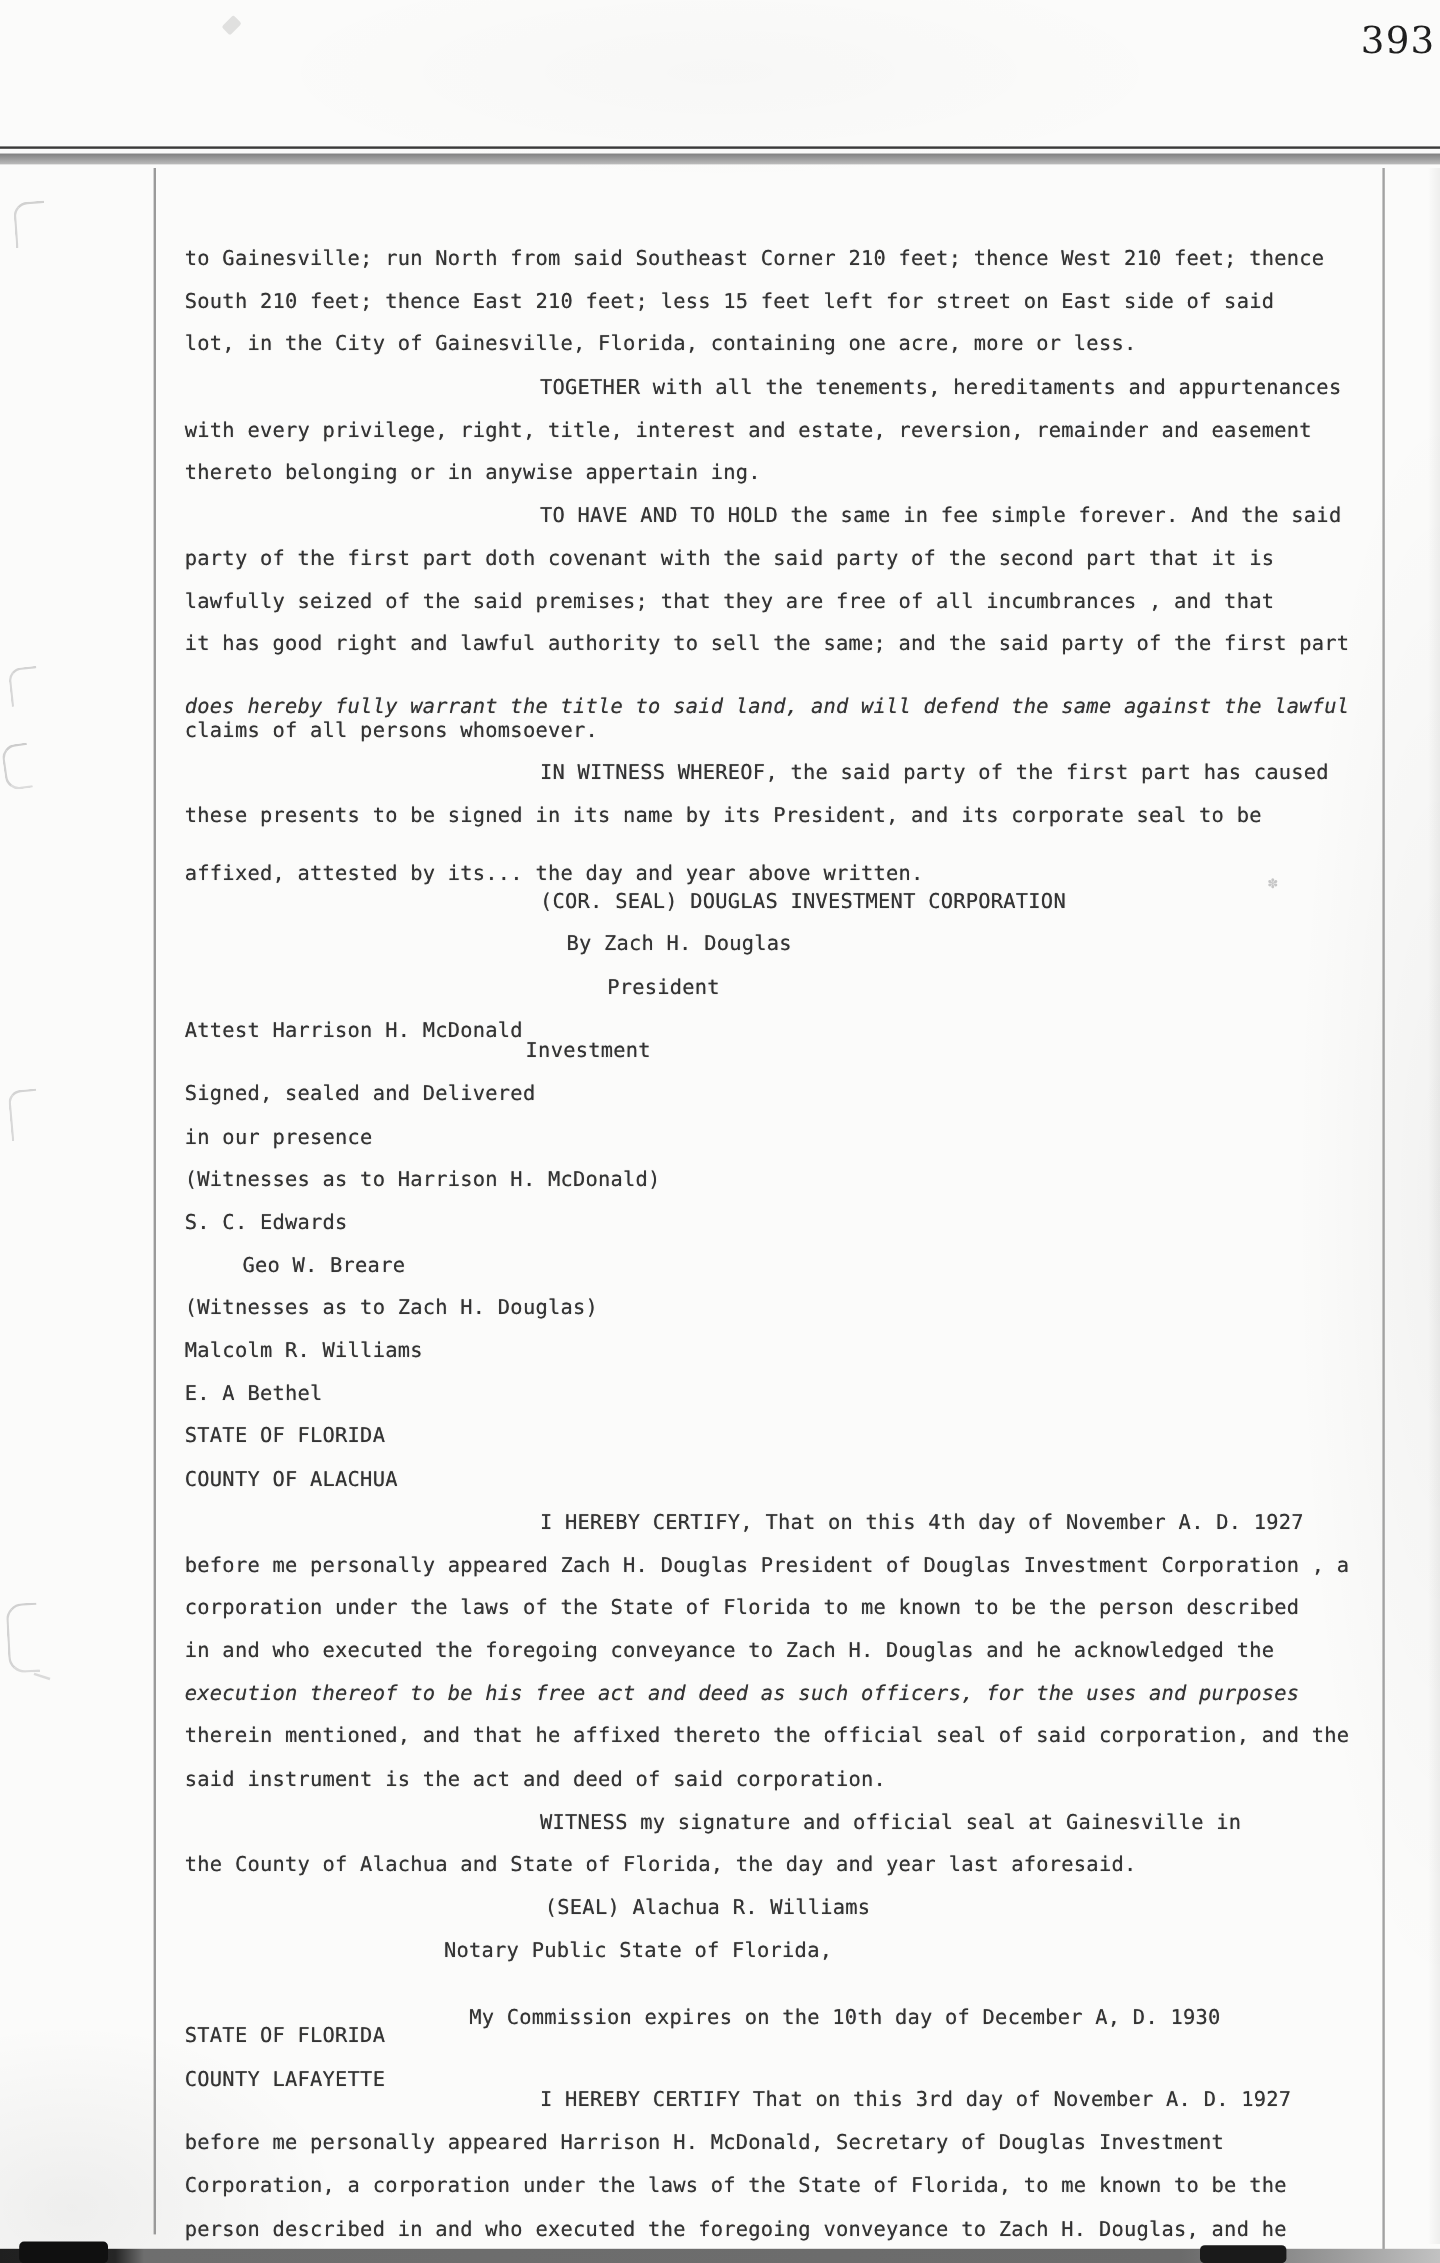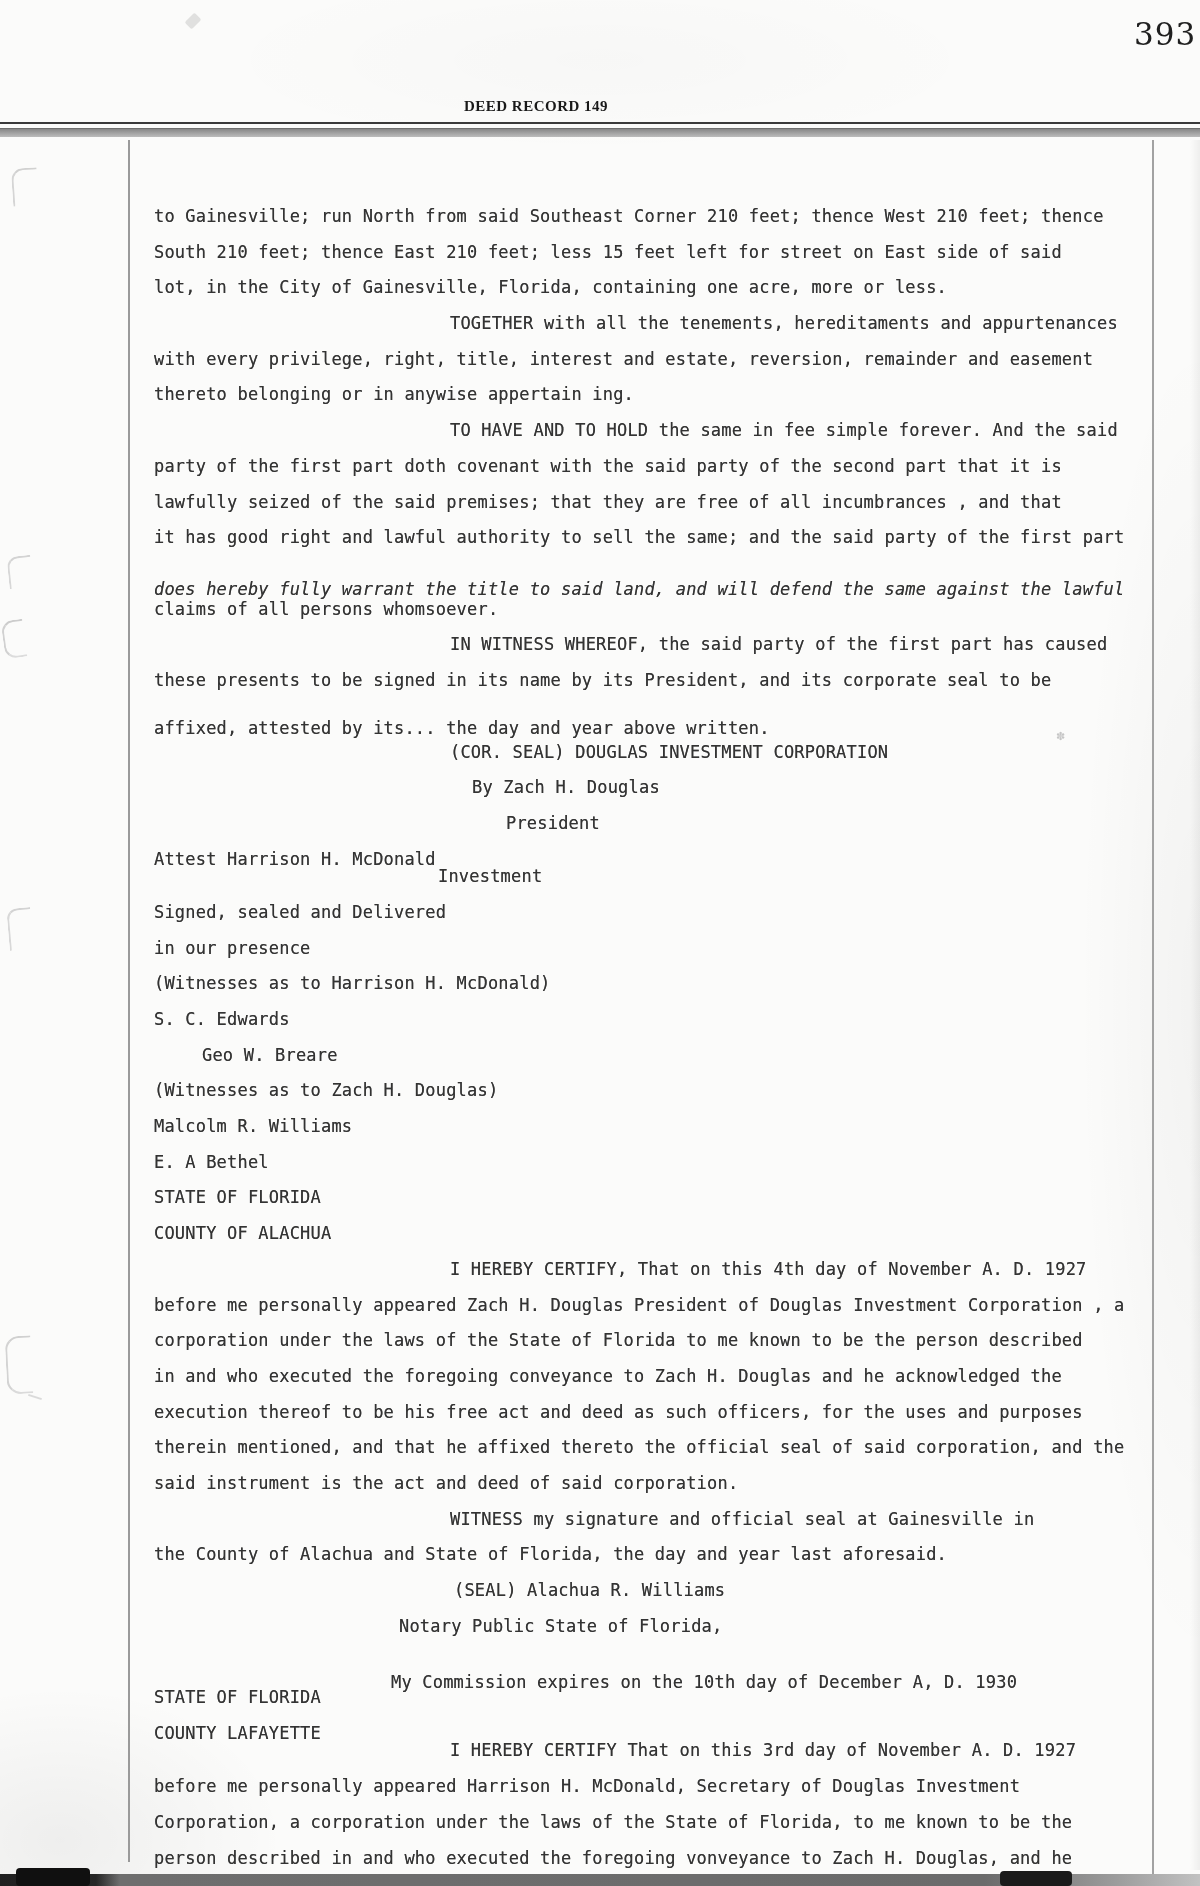--- a/index.html
+++ b/index.html
@@ -92,21 +92,20 @@
     left:1056px; top:730px; font-size:11px; color:#b5b5b5;
     font-family:"DejaVu Sans", sans-serif;
   }
 </style>
 </head>
 <body>
 
 <div class="page">
 
   <div class="page-number">393</div>
-  <div class="header-title">DEED RECORD 149</div>
 
   <div class="rule-thin"></div>
   <div class="rule-thick"></div>
 
   <div class="vrule-left"></div>
   <div class="vrule-right"></div>
   <div class="edge-streak"></div>
 
   <div id="text-layer">
       <div class="doc-line" style="left: 154px; top: 206px;">to Gainesville; run North from said Southeast Corner 210 feet; thence West 210 feet; thence</div>
@@ -136,27 +135,27 @@
       <div class="doc-line" style="left: 154px; top: 1045px; margin-left: 48px;">Geo W. Breare</div>
       <div class="doc-line" style="left: 154px; top: 1080px;">(Witnesses as to Zach H. Douglas)</div>
       <div class="doc-line" style="left: 154px; top: 1116px;">Malcolm R. Williams</div>
       <div class="doc-line" style="left: 154px; top: 1152px;">E. A Bethel</div>
       <div class="doc-line" style="left: 154px; top: 1187px;">STATE OF FLORIDA</div>
       <div class="doc-line" style="left: 154px; top: 1223px;">COUNTY OF ALACHUA</div>
       <div class="doc-line" style="left: 450px; top: 1259px;">I HEREBY CERTIFY, That on this 4th day of November A. D. 1927</div>
       <div class="doc-line" style="left: 154px; top: 1295px;">before me personally appeared Zach H. Douglas President of Douglas Investment Corporation , a</div>
       <div class="doc-line" style="left: 154px; top: 1330px;">corporation under the laws of the State of Florida to me known to be the person described</div>
       <div class="doc-line" style="left: 154px; top: 1366px;">in and who executed the foregoing conveyance to Zach H. Douglas and he acknowledged the</div>
-      <div class="doc-line" style="left: 154px; top: 1402px;">execution thereof to be his free act and deed as such officers, for the uses and purposes</div>
+      <div class="doc-line" style="left: 154px; top: 1402px; font-style: italic;">execution thereof to be his free act and deed as such officers, for the uses and purposes</div>
       <div class="doc-line" style="left: 154px; top: 1437px;">therein mentioned, and that he affixed thereto the official seal of said corporation, and the</div>
       <div class="doc-line" style="left: 154px; top: 1473px;">said instrument is the act and deed of said corporation.</div>
       <div class="doc-line" style="left: 450px; top: 1509px;">WITNESS my signature and official seal at Gainesville in</div>
       <div class="doc-line" style="left: 154px; top: 1544px;">the County of Alachua and State of Florida, the day and year last aforesaid.</div>
       <div class="doc-line" style="left: 454px; top: 1580px;">(SEAL) Alachua R. Williams</div>
-      <div class="doc-line" style="left: 370px; top: 1616px; margin-left: 29px;">Notary Public State of Florida,</div>
+      <div class="doc-line" style="left: 370px; top: 1616px;">Notary Public State of Florida,</div>
       <div class="doc-line" style="left: 391px; top: 1652px; margin-top: 20px;">My Commission expires on the 10th day of December A, D. 1930</div>
       <div class="doc-line" style="left: 154px; top: 1687px;">STATE OF FLORIDA</div>
       <div class="doc-line" style="left: 154px; top: 1723px;">COUNTY LAFAYETTE</div>
       <div class="doc-line" style="left: 450px; top: 1740px;">I HEREBY CERTIFY That on this 3rd day of November A. D. 1927</div>
       <div class="doc-line" style="left: 154px; top: 1776px;">before me personally appeared Harrison H. McDonald, Secretary of Douglas Investment</div>
       <div class="doc-line" style="left: 154px; top: 1812px;">Corporation, a corporation under the laws of the State of Florida, to me known to be the</div>
       <div class="doc-line" style="left: 154px; top: 1848px;">person described in and who executed the foregoing vonveyance to Zach H. Douglas, and he</div>
     </div>
 
   <div class="pencil m1"></div>

